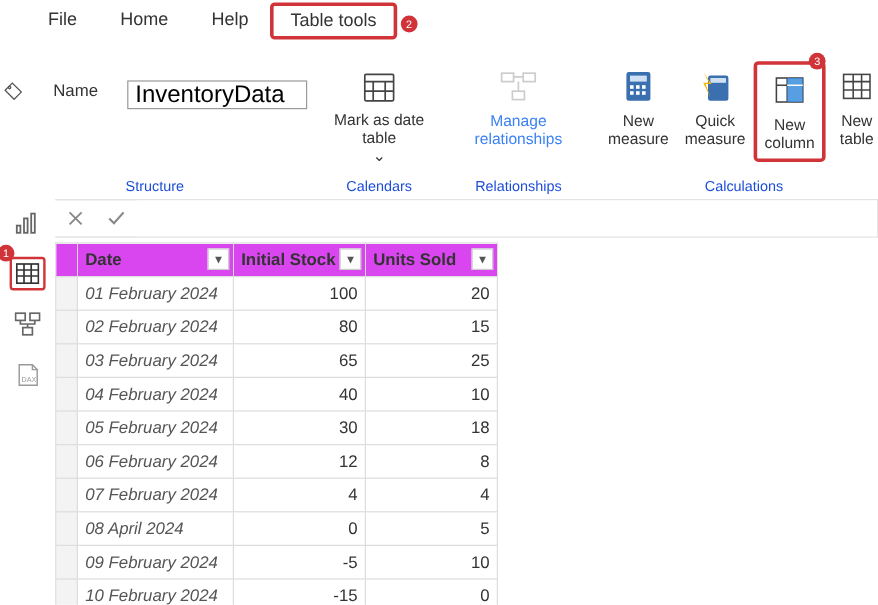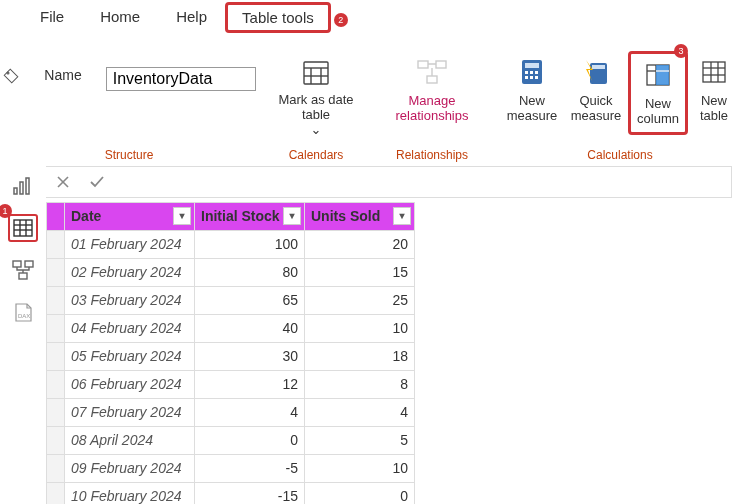--- a/index.html
+++ b/index.html
@@ -8,32 +8,32 @@
   
   .menubar { display: flex; align-items: flex-start; height: 40px; padding-left: 22px; }
   .menu-item { padding: 8px 18px 6px 18px; font-size: 15px; cursor: pointer; }
   .menu-item.active-wrap { border: 3px solid #d13438; border-radius: 4px; padding: 4px 14px 4px 14px; margin-top:2px; position: relative; }
   .badge { position: absolute; width: 14px; height: 14px; border-radius: 50%; background: #d13438; color: #fff; font-size: 9px; display:flex; align-items:center; justify-content:center; }
   .badge-2 { top: 8px; right: -20px; }
 
   
   .ribbon { display: flex; align-items: stretch; border-top: 1px solid #fff; padding: 6px 0 0 0; }
   .ribbon-group { display:flex; flex-direction:column; align-items:center; justify-content:space-between; padding: 4px 10px 4px 10px; position:relative; }
-  .ribbon-group .group-label { font-size: 12px; color: #c2410c; padding-top: 6px; }
+  .ribbon-group .group-label { font-size: 12px; color: #1d4ed8; padding-top: 6px; }
   .vsep { width:1px; background:#e5e5e5; margin: 6px 0 24px 0; }
 
   
   .name-row { display:flex; align-items:flex-start; gap:24px; padding: 16px 6px 28px 6px;}
   .tag-icon svg { width:18px; height:18px; stroke:#555; fill:none; stroke-width:1.4; }
-  .name-input { border:1px solid #999; padding:3px 6px; font-size:16px; width:150px; height:24px; }
+  .name-input { border:1px solid #999; padding:3px 6px; font-size:20px; width:150px; height:24px; }
 
   
   .big-btn-row { display:flex; gap:0; }
   .big-btn { display:flex; flex-direction:column; align-items:center; width:72px; padding:4px 2px; cursor:pointer; text-align:center; font-size:13px; line-height:1.15; }
-  .big-btn.disabled { color:#be185d; }
+  .big-btn.disabled { color:#3b82f6; }
   .big-btn .ico { width:34px; height:34px; margin-bottom:4px; display:flex; align-items:center; justify-content:center; }
   .big-btn .lbl { min-height: 32px; display:flex; align-items:center; justify-content:center; }
   .new-col-hot { border:3px solid #d13438; border-radius:4px; position:relative; }
   .badge-3 { top:-10px; right:-3px; }
 
   
   .workarea { display:flex; height: calc(504px - 40px - 126px); }
   .leftnav { width:46px; display:flex; flex-direction:column; align-items:center; padding-top:6px; gap:14px; }
   .leftnav-item { width:30px; height:28px; display:flex; align-items:center; justify-content:center; cursor:pointer; position:relative;}
   .leftnav-item.selected { border:2px solid #d13438; border-radius:3px; }

